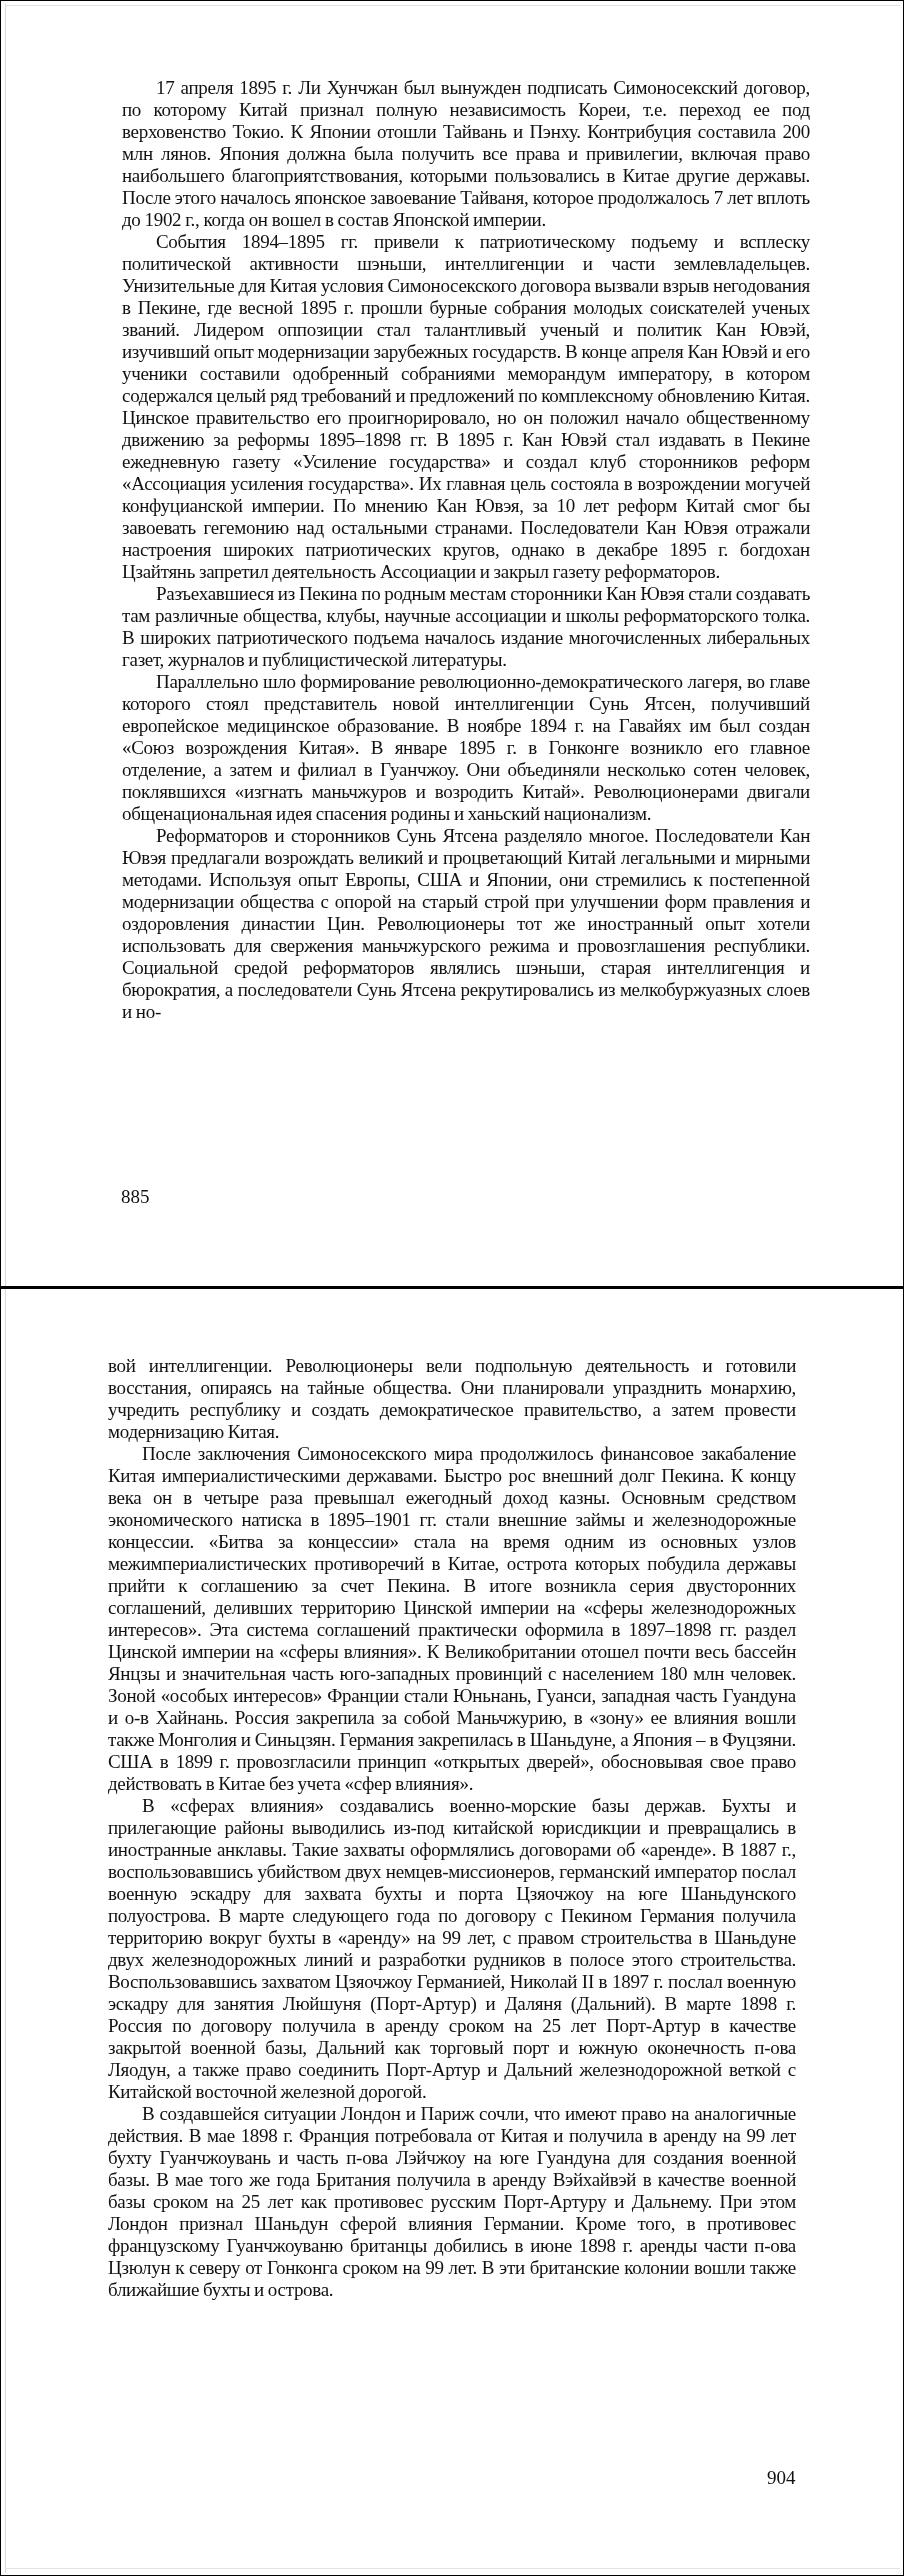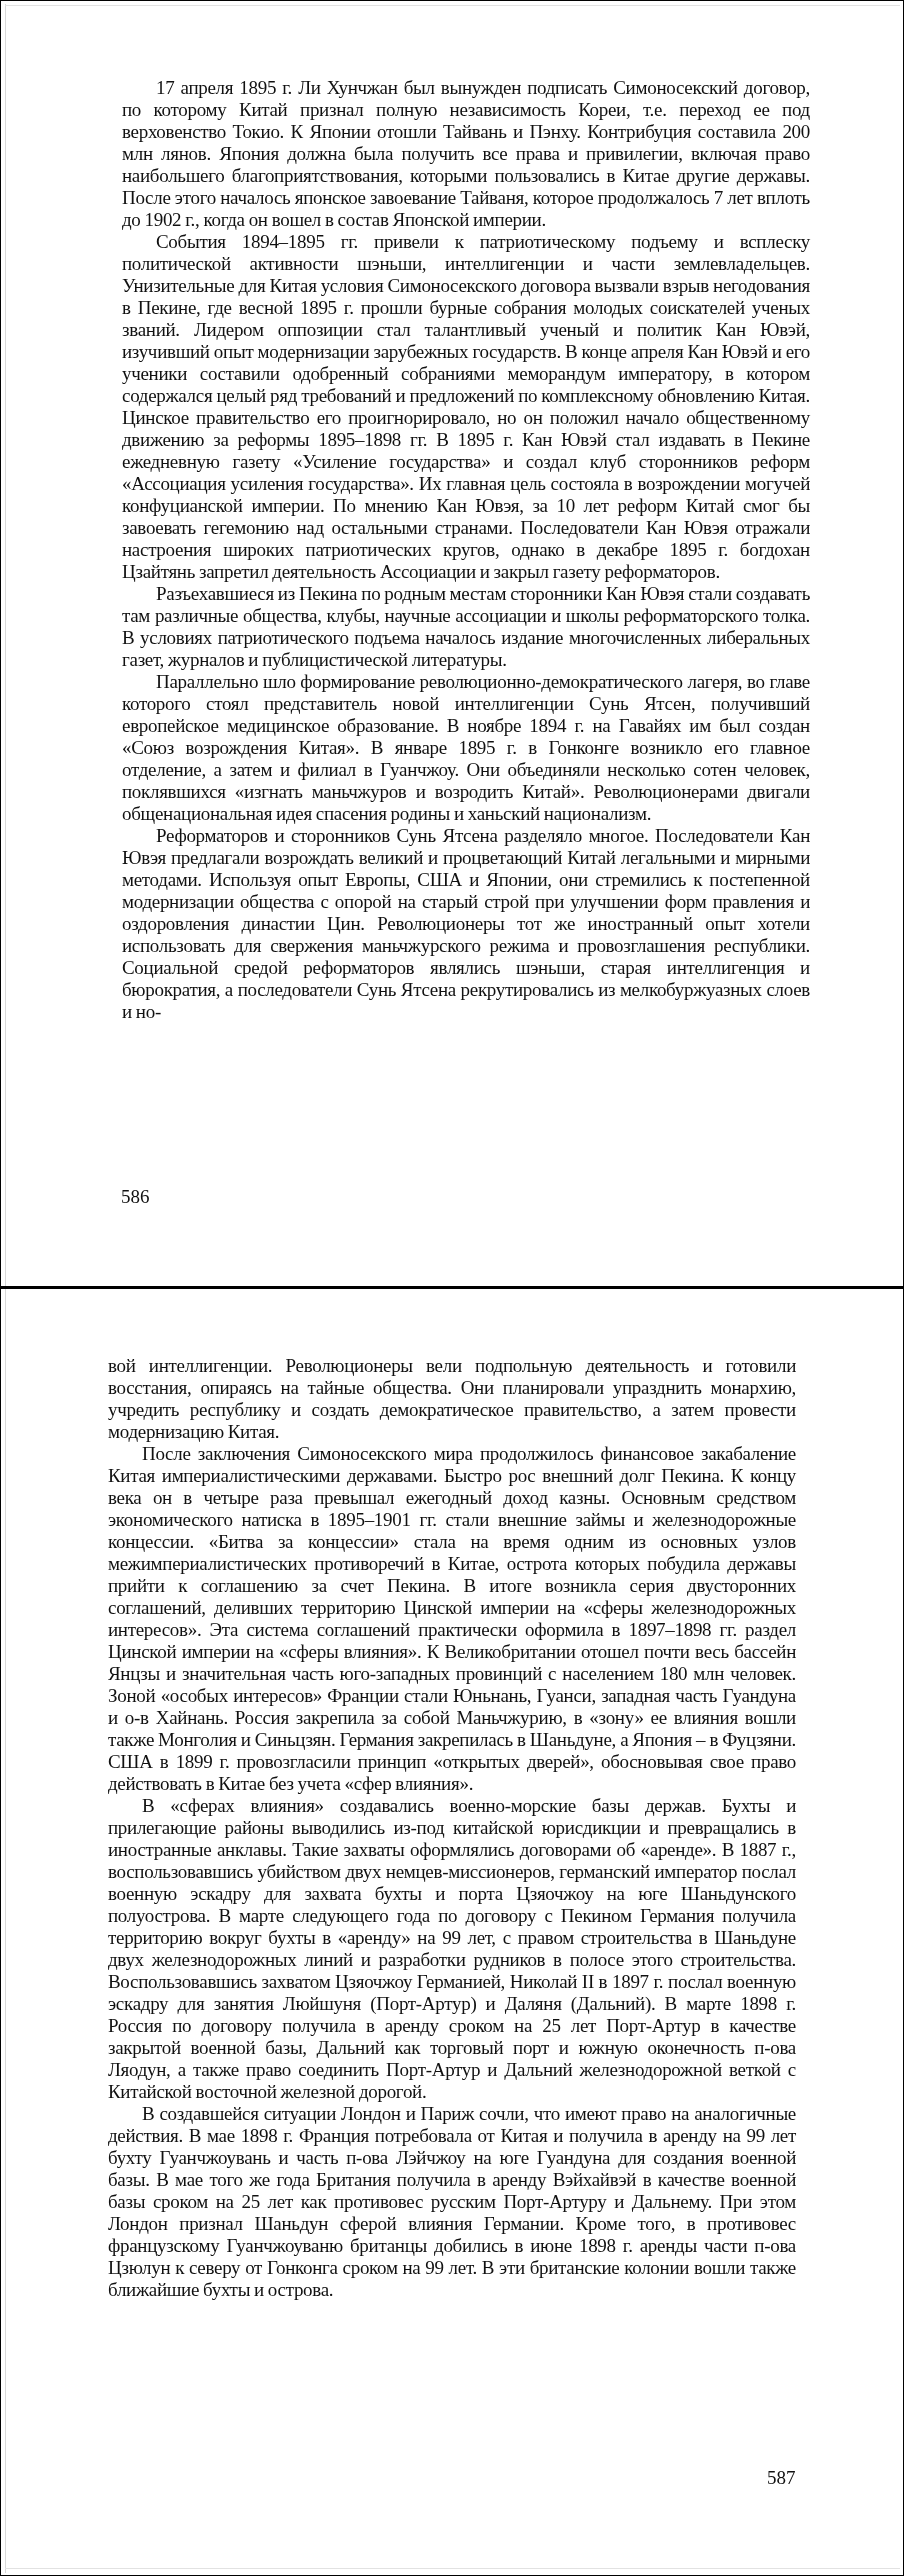--- a/index.html
+++ b/index.html
@@ -102,31 +102,31 @@
 
 <div class="frame"></div>
 <div class="inner-line-left"></div>
 <div class="inner-line-top"></div>
 <div class="inner-line-bottom"></div>
 
 <section class="page page-1">
   <div class="text-block">
     <p class="para">17 апреля 1895 г. Ли Хунчжан был вынужден подписать Симоносекский договор, по которому Китай признал полную независимость Кореи, т.е. переход ее под верховенство Токио. К Японии отошли Тайвань и Пэнху. Контрибуция составила 200 млн лянов. Япония должна была получить все права и привилегии, включая право наибольшего благоприятствования, которыми пользовались в Китае другие державы. После этого началось японское завоевание Тайваня, которое продолжалось 7 лет вплоть до 1902 г., когда он вошел в состав Японской империи.</p>
     <p class="para">События 1894–1895 гг. привели к патриотическому подъему и всплеску политической активности шэньши, интеллигенции и части землевладельцев. Унизительные для Китая условия Симоносекского договора вызвали взрыв негодования в Пекине, где весной 1895 г. прошли бурные собрания молодых соискателей ученых званий. Лидером оппозиции стал талантливый ученый и политик Кан Ювэй, изучивший опыт модернизации зарубежных государств. В конце апреля Кан Ювэй и его ученики составили одобренный собраниями меморандум императору, в котором содержался целый ряд требований и предложений по комплексному обновлению Китая. Цинское правительство его проигнорировало, но он положил начало общественному движению за реформы 1895–1898 гг. В 1895 г. Кан Ювэй стал издавать в Пекине ежедневную газету «Усиление государства» и создал клуб сторонников реформ «Ассоциация усиления государства». Их главная цель состояла в возрождении могучей конфуцианской империи. По мнению Кан Ювэя, за 10 лет реформ Китай смог бы завоевать гегемонию над остальными странами. Последователи Кан Ювэя отражали настроения широких патриотических кругов, однако в декабре 1895 г. богдохан Цзайтянь запретил деятельность Ассоциации и закрыл газету реформаторов.</p>
-    <p class="para">Разъехавшиеся из Пекина по родным местам сторонники Кан Ювэя стали создавать там различные общества, клубы, научные ассоциации и школы реформаторского толка. В условиях патриотического подъема началось издание многочисленных либеральных газет, журналов и публицистической литературы.</p>
+    <p class="para">Разъехавшиеся из Пекина по родным местам сторонники Кан Ювэя стали создавать там различные общества, клубы, научные ассоциации и школы реформаторского толка. В широких патриотического подъема началось издание многочисленных либеральных газет, журналов и публицистической литературы.</p>
     <p class="para">Параллельно шло формирование революционно-демократического лагеря, во главе которого стоял представитель новой интеллигенции Сунь Ятсен, получивший европейское медицинское образование. В ноябре 1894 г. на Гавайях им был создан «Союз возрождения Китая». В январе 1895 г. в Гонконге возникло его главное отделение, а затем и филиал в Гуанчжоу. Они объединяли несколько сотен человек, поклявшихся «изгнать маньчжуров и возродить Китай». Революционерами двигали общенациональная идея спасения родины и ханьский национализм.</p>
     <p class="para">Реформаторов и сторонников Сунь Ятсена разделяло многое. Последователи Кан Ювэя предлагали возрождать великий и процветающий Китай легальными и мирными методами. Используя опыт Европы, США и Японии, они стремились к постепенной модернизации общества с опорой на старый строй при улучшении форм правления и оздоровления династии Цин. Революционеры тот же иностранный опыт хотели использовать для свержения маньчжурского режима и провозглашения республики. Социальной средой реформаторов являлись шэньши, старая интеллигенция и бюрократия, а последователи Сунь Ятсена рекрутировались из мелкобуржуазных слоев и но-</p>
   </div>
-  <div class="page-number">586</div>
+  <div class="page-number">885</div>
 </section>
 
 <div class="page-divider"></div>
 
 <section class="page page-2">
   <div class="text-block">
     <p class="para cont">вой интеллигенции. Революционеры вели подпольную деятельность и готовили восстания, опираясь на тайные общества. Они планировали упразднить монархию, учредить республику и создать демократическое правительство, а затем провести модернизацию Китая.</p>
     <p class="para">После заключения Симоносекского мира продолжилось финансовое закабаление Китая империалистическими державами. Быстро рос внешний долг Пекина. К концу века он в четыре раза превышал ежегодный доход казны. Основным средством экономического натиска в 1895–1901 гг. стали внешние займы и железнодорожные концессии. «Битва за концессии» стала на время одним из основных узлов межимпериалистических противоречий в Китае, острота которых побудила державы прийти к соглашению за счет Пекина. В итоге возникла серия двусторонних соглашений, деливших территорию Цинской империи на «сферы железнодорожных интересов». Эта система соглашений практически оформила в 1897–1898 гг. раздел Цинской империи на «сферы влияния». К Великобритании отошел почти весь бассейн Янцзы и значительная часть юго-западных провинций с населением 180 млн человек. Зоной «особых интересов» Франции стали Юньнань, Гуанси, западная часть Гуандуна и о-в Хайнань. Россия закрепила за собой Маньчжурию, в «зону» ее влияния вошли также Монголия и Синьцзян. Германия закрепилась в Шаньдуне, а Япония – в Фуцзяни. США в 1899 г. провозгласили принцип «открытых дверей», обосновывая свое право действовать в Китае без учета «сфер влияния».</p>
     <p class="para">В «сферах влияния» создавались военно-морские базы держав. Бухты и прилегающие районы выводились из-под китайской юрисдикции и превращались в иностранные анклавы. Такие захваты оформлялись договорами об «аренде». В 1887 г., воспользовавшись убийством двух немцев-миссионеров, германский император послал военную эскадру для захвата бухты и порта Цзяочжоу на юге Шаньдунского полуострова. В марте следующего года по договору с Пекином Германия получила территорию вокруг бухты в «аренду» на 99 лет, с правом строительства в Шаньдуне двух железнодорожных линий и разработки рудников в полосе этого строительства. Воспользовавшись захватом Цзяочжоу Германией, Николай II в 1897 г. послал военную эскадру для занятия Люйшуня (Порт-Артур) и Даляня (Дальний). В марте 1898 г. Россия по договору получила в аренду сроком на 25 лет Порт-Артур в качестве закрытой военной базы, Дальний как торговый порт и южную оконечность п-ова Ляодун, а также право соединить Порт-Артур и Дальний железнодорожной веткой с Китайской восточной железной дорогой.</p>
     <p class="para">В создавшейся ситуации Лондон и Париж сочли, что имеют право на аналогичные действия. В мае 1898 г. Франция потребовала от Китая и получила в аренду на 99 лет бухту Гуанчжоувань и часть п-ова Лэйчжоу на юге Гуандуна для создания военной базы. В мае того же года Британия получила в аренду Вэйхайвэй в качестве военной базы сроком на 25 лет как противовес русским Порт-Артуру и Дальнему. При этом Лондон признал Шаньдун сферой влияния Германии. Кроме того, в противовес французскому Гуанчжоуваню британцы добились в июне 1898 г. аренды части п-ова Цзюлун к северу от Гонконга сроком на 99 лет. В эти британские колонии вошли также ближайшие бухты и острова.</p>
   </div>
-  <div class="page-number">587</div>
+  <div class="page-number">904</div>
 </section>
 
 
 </body></html>

